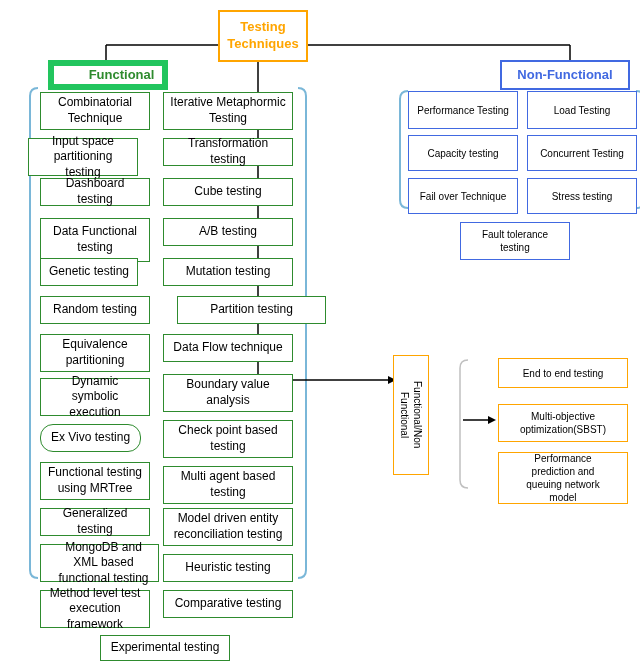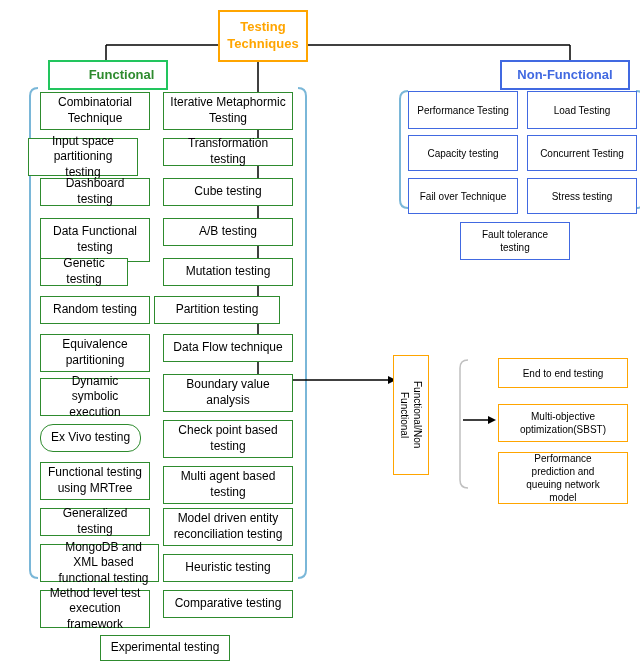--- a/index.html
+++ b/index.html
@@ -34,21 +34,21 @@
       font-size: 13px;
       background: #fff;
     }
     .node-green {
       border: 1.5px solid #2e8b2e;
       color: #000;
       background: #fff;
       font-size: 12px;
     }
     .node-green-header {
-      border: 2px solid #22c55e;
+      border: 6px solid #22c55e;
       color: #2e8b2e;
       font-weight: bold;
       font-size: 13px;
       background: #fff;
       padding-left: 33px;
     }
     .node-blue-header {
       border: 2px solid #4169e1;
       color: #4169e1;
       font-weight: bold;
@@ -145,33 +145,33 @@
     </div>
 
   <div class="node node-green" style="left:40px; top:218px; width:110px; height:44px;justify-content:center;">
       <span>Data Functional testing</span>
     </div>
 
   <div class="node node-green" style="left:163px; top:218px; width:130px; height:28px;">
       <span>A/B testing</span>
     </div>
 
-  <div class="node node-green" style="left:40px; top:258px; width:88px; height:28px;">
+  <div class="node node-green" style="left:40px; top:258px; width:98px; height:28px;">
       <span>Genetic testing</span>
     </div>
 
   <div class="node node-green" style="left:163px; top:258px; width:130px; height:28px;">
       <span>Mutation testing</span>
     </div>
 
   <div class="node node-green" style="left:40px; top:296px; width:110px; height:28px;">
       <span>Random testing</span>
     </div>
 
-  <div class="node node-green" style="left:154px; top:296px; width:126px; height:28px;">
+  <div class="node node-green" style="left:177px; top:296px; width:149px; height:28px;">
       <span>Partition testing</span>
     </div>
 
   <div class="node node-green" style="left:40px; top:334px; width:110px; height:38px;">
       <span style="white-space:pre-line;">Equivalence
 partitioning</span>
     </div>
 
   <div class="node node-green" style="left:163px; top:334px; width:130px; height:28px;">
       <span>Data Flow technique</span>

